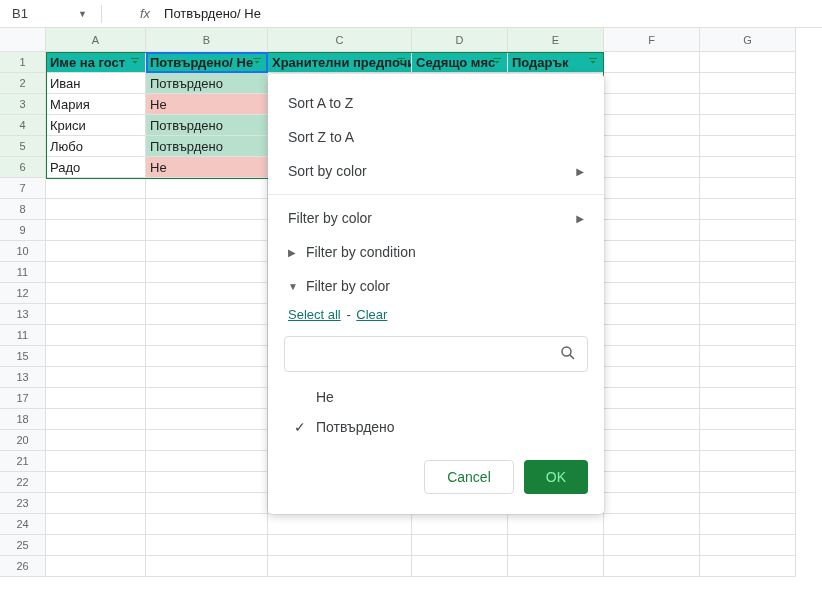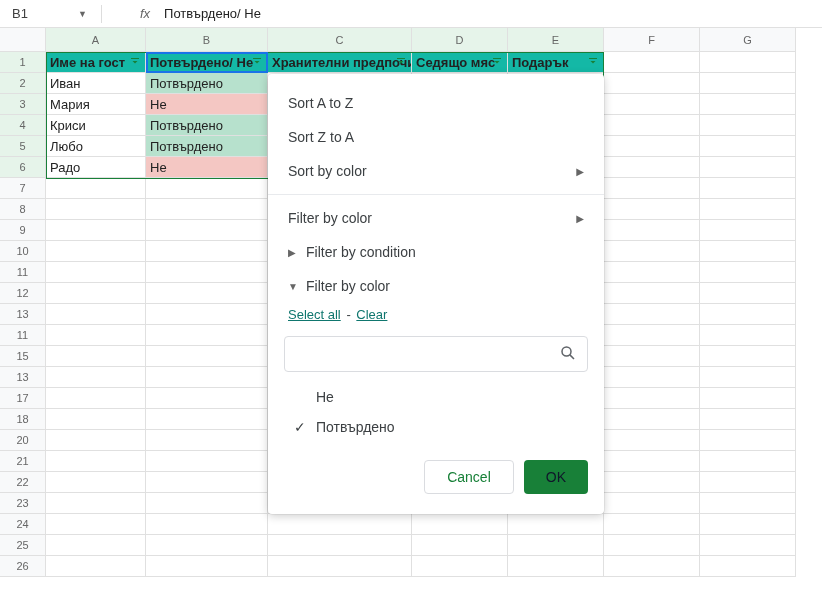--- a/index.html
+++ b/index.html
@@ -37,21 +37,21 @@
 .filter-links .dash { color: #3c4043; margin: 0 2px; }
 .search-box { margin: 4px 16px 10px 16px; display: flex; align-items: center; border: 1px solid #dadce0; border-radius: 4px; height: 36px; padding: 0 10px; }
 .search-box input { flex: 1; border: none; outline: none; font-size: 14px; }
 .search-box .mag { color: #5f6368; }
 .value-list { padding: 0 16px; }
 .value-item { display: flex; align-items: center; padding: 7px 10px; font-size: 14px; color: #3c4043; cursor: pointer; }
 .value-item .check { width: 22px; color: #3c4043; font-size: 14px; }
 .popup-buttons { display: flex; justify-content: flex-end; gap: 10px; padding: 18px 16px 8px 16px; }
 .btn { padding: 8px 22px; border-radius: 4px; font-size: 14px; font-weight: 500; cursor: pointer; border: none; font-family: inherit; }
 .btn-cancel { background: #fff; color: #188038; border: 1px solid #dadce0; }
-.btn-ok { background: #188038; color: #0f172a; }
+.btn-ok { background: #188038; color: #86efac; }
 .filter-border { position: absolute; border: 1px solid #188038; pointer-events: none; }
 </style>
 </head>
 <body>
 
 <div class="formula-bar">
   <span class="name-box">B1</span>
   <span class="dropdown-arrow">▼</span>
   <span class="fx-divider"></span>
   <span class="fx-label">fx</span>

